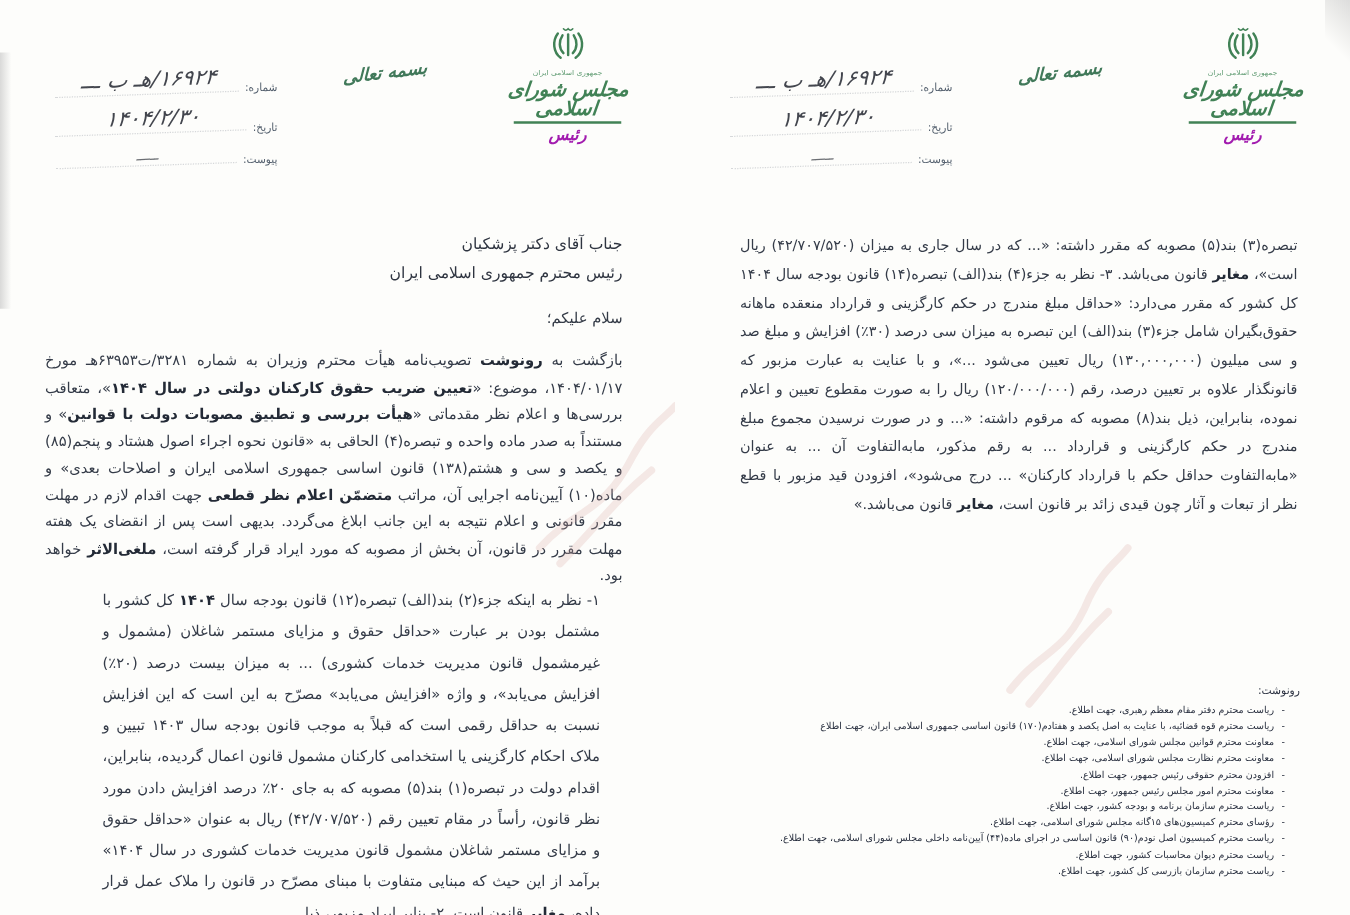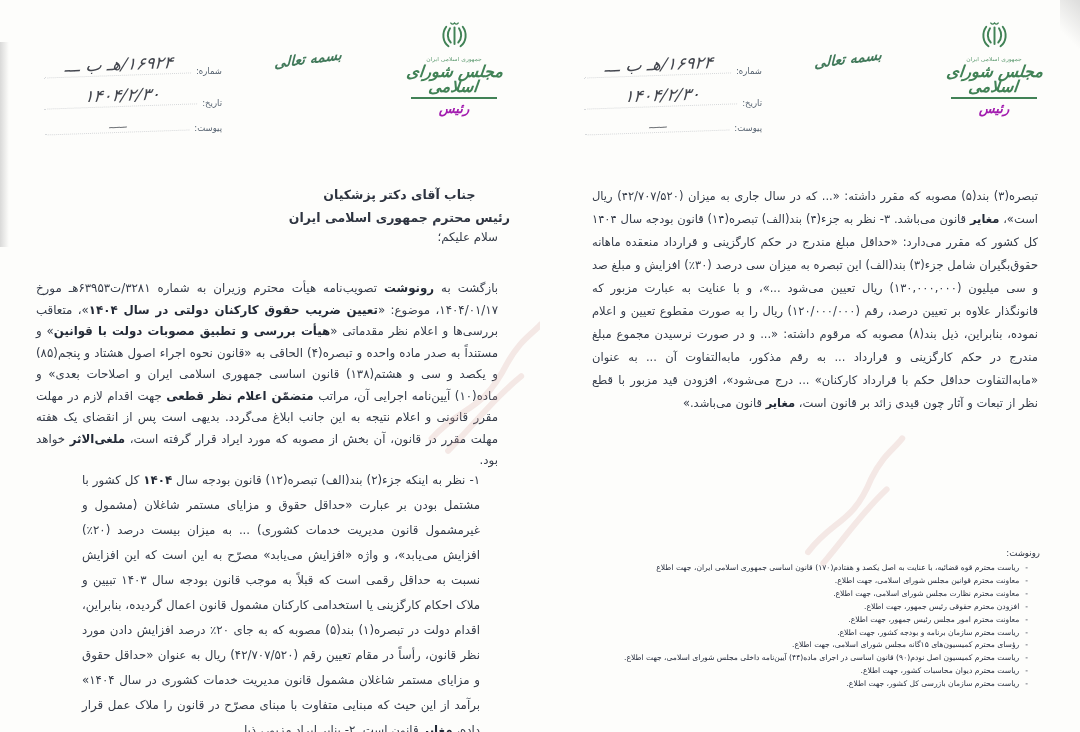--- a/index.html
+++ b/index.html
@@ -34,23 +34,23 @@
   .hlabel{font-size:8.5px;color:#55616f;flex:none;padding-left:4px;transform:scaleY(1.05);}
   .hvalue{
     flex:1;text-align:center;border-bottom:1px dotted #d6d8da;
     font-size:17px;color:#43464e;font-style:italic;letter-spacing:1px;
     transform:skewX(-9deg) rotate(-2deg);white-space:nowrap;line-height:1.25;
     direction:rtl;
   }
   .hvalue.small{font-size:12px;color:#6a6d72;}
 
   
-  .addressee{position:absolute;top:184px;right:30px;direction:rtl;text-align:center;
-    font-size:12.5px;font-weight:bold;color:#2e3440;line-height:1.8;}
-  .salutation{position:absolute;top:230px;right:42px;direction:rtl;font-size:11.8px;color:#333a46;}
+  .addressee{position:absolute;top:184px;right:42px;direction:rtl;text-align:right;
+    font-size:12.5px;font-weight:normal;color:#2e3440;line-height:1.8;}
+  .salutation{position:absolute;top:247px;right:42px;direction:rtl;font-size:11.8px;color:#333a46;}
   .para{
     position:absolute;margin:0;direction:rtl;text-align:justify;color:#343b48;
   }
   .p1{top:278px;right:42px;left:36px;font-size:11.8px;line-height:21.5px;}
   .item1{top:468px;right:60px;left:82px;font-size:11.8px;line-height:25px;}
   .cont{top:185px;right:42px;left:52px;font-size:11.5px;line-height:23px;}
   .b{font-weight:bold;color:#232a36;}
 
   
   .sig{position:absolute;top:448px;left:92px;width:168px;height:86px;}
@@ -176,20 +176,21 @@
         </div>
       </div>
     </div>
 
     <p class="para cont"><span>تبصره(۳) بند(۵) مصوبه که مقرر داشته: «... که در سال جاری به میزان (۴۲/۷۰۷/۵۲۰) ریال است»، </span><span class="b">مغایر</span><span> قانون می‌باشد. ۳- نظر به جزء(۴) بند(الف) تبصره(۱۴) قانون بودجه سال ۱۴۰۴ کل کشور که مقرر می‌دارد: «حداقل مبلغ مندرج در حکم کارگزینی و قرارداد منعقده ماهانه حقوق‌بگیران شامل جزء(۳) بند(الف) این تبصره به میزان سی درصد (۳۰٪) افزایش و مبلغ صد و سی میلیون (۱۳۰,۰۰۰,۰۰۰) ریال تعیین می‌شود ...»، و با عنایت به عبارت مزبور که قانونگذار علاوه بر تعیین درصد، رقم (۱۲۰/۰۰۰/۰۰۰) ریال را به صورت مقطوع تعیین و اعلام نموده، بنابراین، ذیل بند(۸) مصوبه که مرقوم داشته: «... و در صورت نرسیدن مجموع مبلغ مندرج در حکم کارگزینی و قرارداد ... به رقم مذکور، مابه‌التفاوت آن ... به عنوان «مابه‌التفاوت حداقل حکم با قرارداد کارکنان» ... درج می‌شود»، افزودن قید مزبور با قطع نظر از تبعات و آثار چون قیدی زائد بر قانون است، </span><span class="b">مغایر</span><span> قانون می‌باشد.»</span></p>
 
 
     <div class="ccblock">
       <div class="cc-label">رونوشت:</div>
       <ul class="cc-list">
+        <li><span class="cc-dash">-</span><span>ریاست محترم دفتر مقام معظم رهبری، جهت اطلاع.</span></li>
         <li><span class="cc-dash">-</span><span>ریاست محترم قوه قضائیه، با عنایت به اصل یکصد و هفتادم(۱۷۰) قانون اساسی جمهوری اسلامی ایران، جهت اطلاع</span></li>
         <li><span class="cc-dash">-</span><span>معاونت محترم قوانین مجلس شورای اسلامی، جهت اطلاع.</span></li>
         <li><span class="cc-dash">-</span><span>معاونت محترم نظارت مجلس شورای اسلامی، جهت اطلاع.</span></li>
         <li><span class="cc-dash">-</span><span>افزودن محترم حقوقی رئیس جمهور، جهت اطلاع.</span></li>
         <li><span class="cc-dash">-</span><span>معاونت محترم امور مجلس رئیس جمهور، جهت اطلاع.</span></li>
         <li><span class="cc-dash">-</span><span>ریاست محترم سازمان برنامه و بودجه کشور، جهت اطلاع.</span></li>
         <li><span class="cc-dash">-</span><span>رؤسای محترم کمیسیون‌های ۱۵گانه مجلس شورای اسلامی، جهت اطلاع.</span></li>
         <li><span class="cc-dash">-</span><span>ریاست محترم کمیسیون اصل نودم(۹۰) قانون اساسی در اجرای ماده(۴۴) آیین‌نامه داخلی مجلس شورای اسلامی، جهت اطلاع.</span></li>
         <li><span class="cc-dash">-</span><span>ریاست محترم دیوان محاسبات کشور، جهت اطلاع.</span></li>
         <li><span class="cc-dash">-</span><span>ریاست محترم سازمان بازرسی کل کشور، جهت اطلاع.</span></li>

